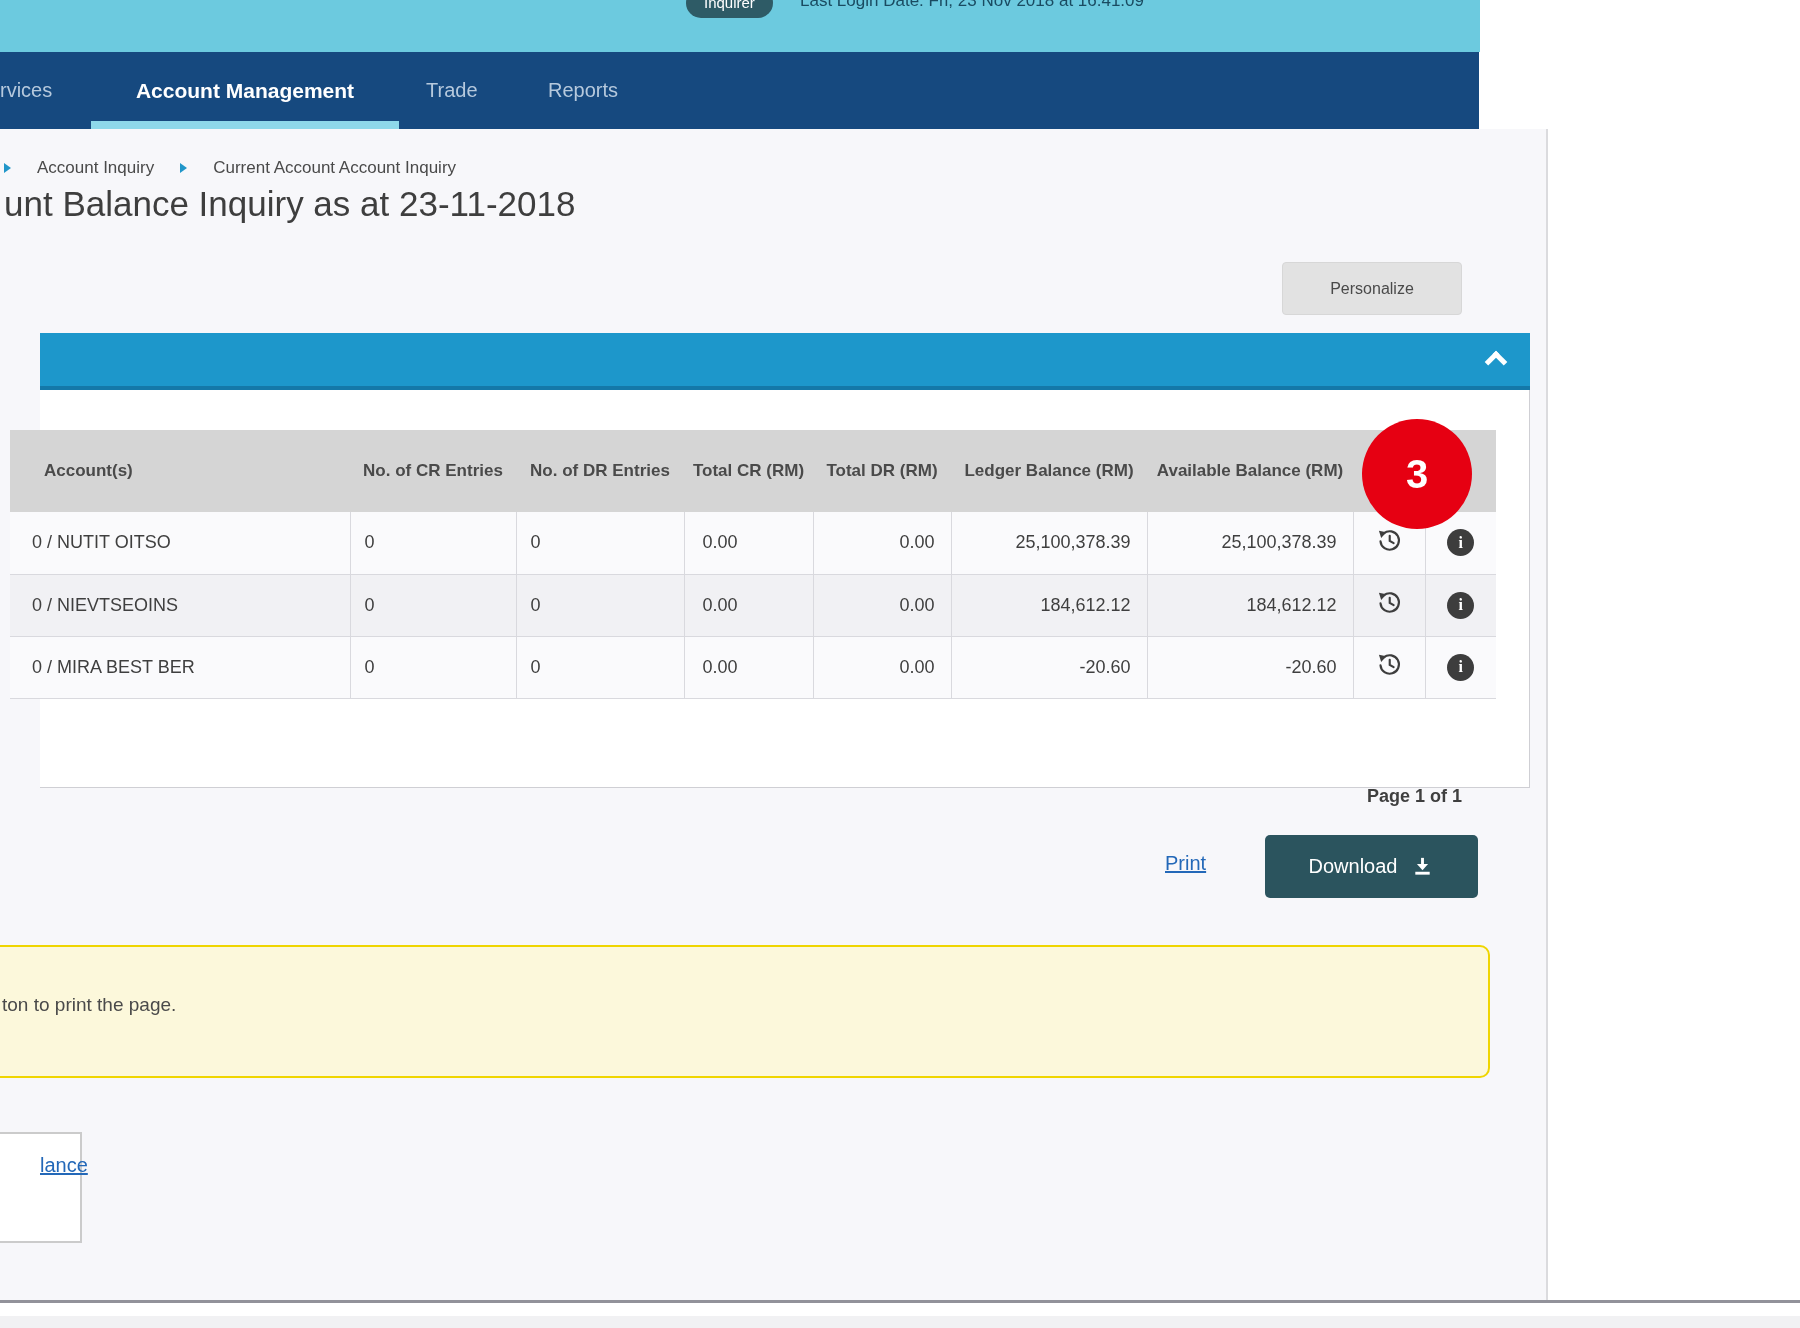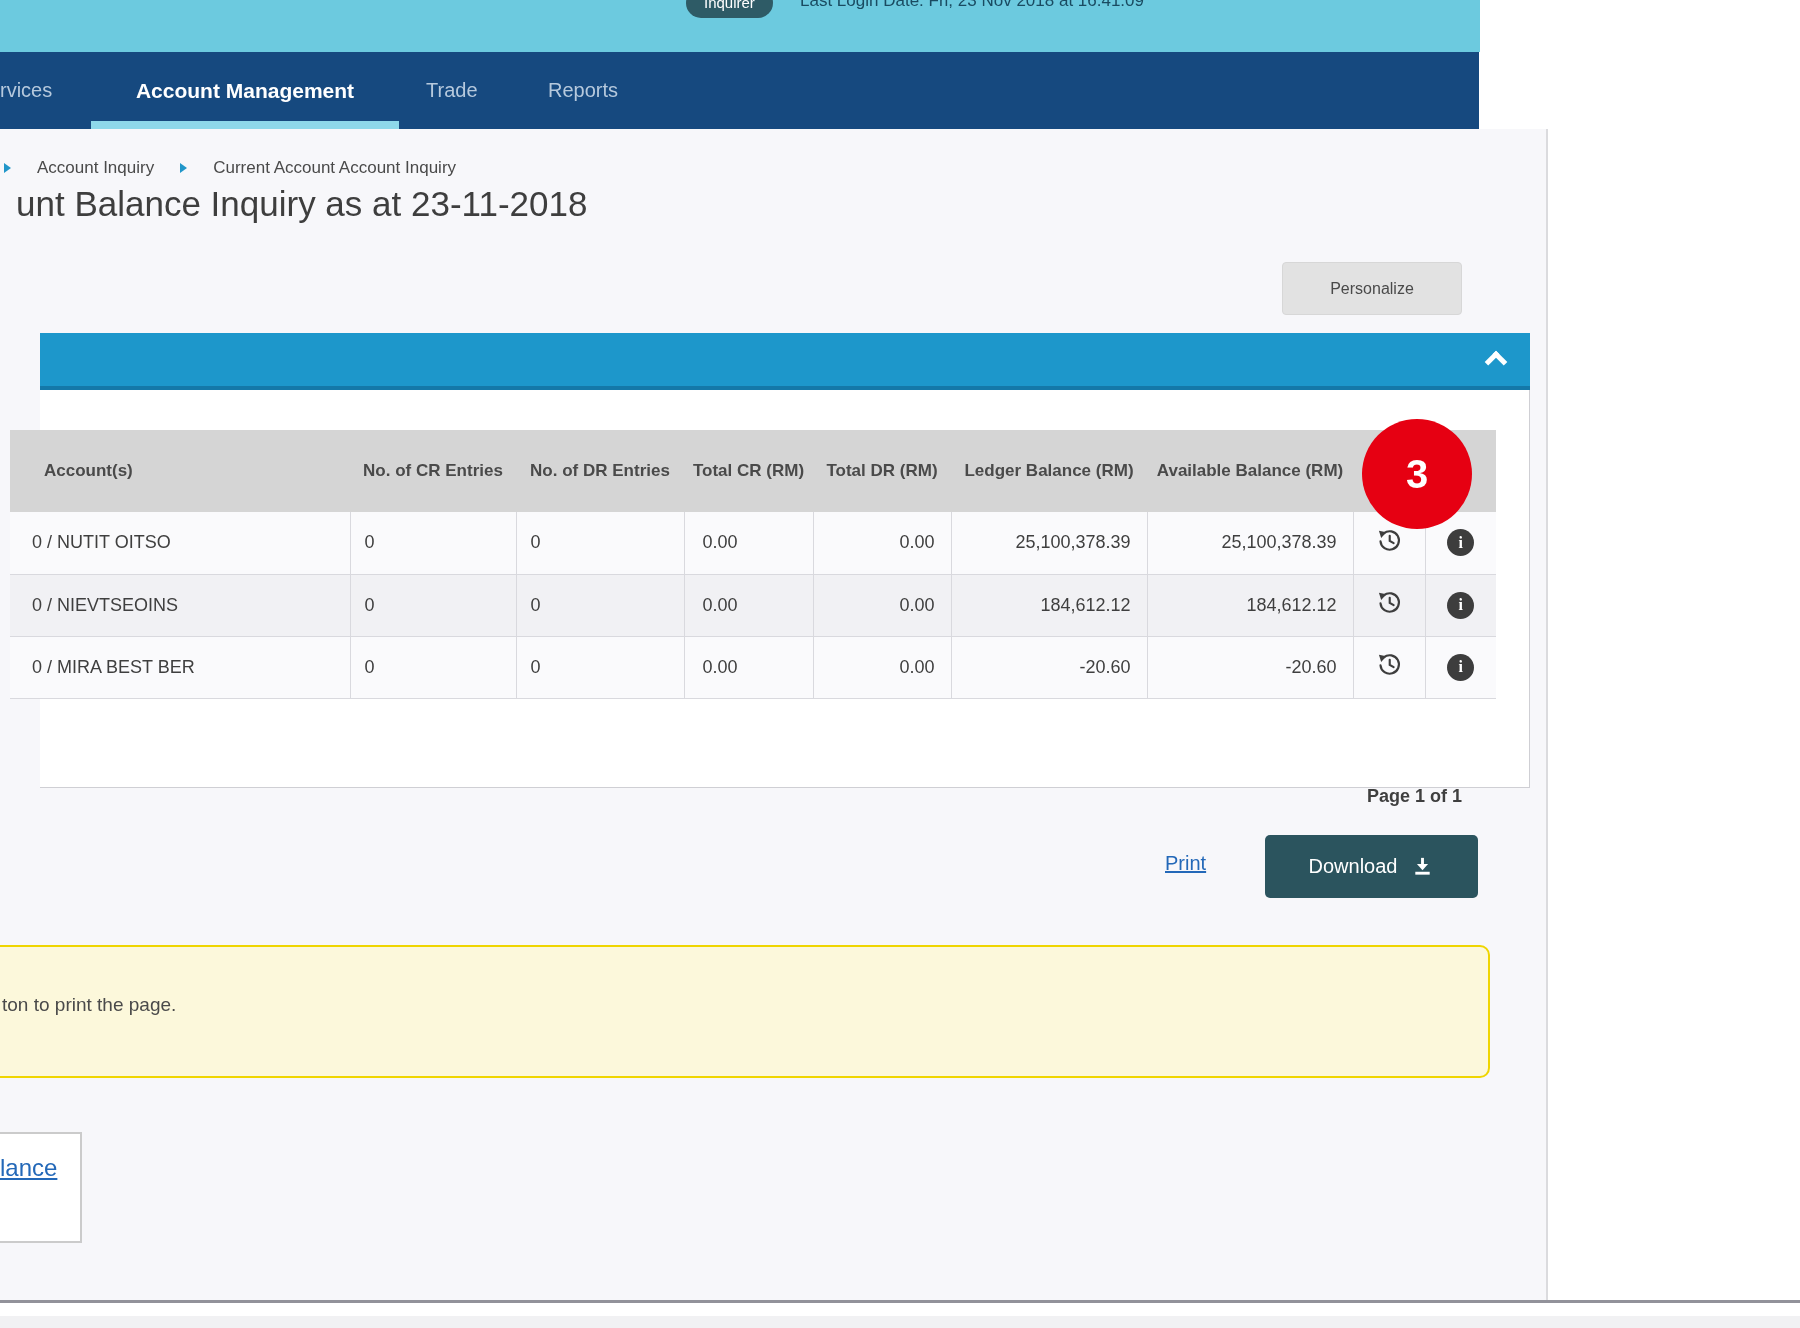--- a/index.html
+++ b/index.html
@@ -28,21 +28,21 @@
   .tab-reports { left:548px; }
   .tab-underline { position:absolute; left:0; bottom:0; width:100%; height:8px; background:#8ED8EA; }
 
   
   .breadcrumb { position:absolute; left:4px; top:150px; display:flex; align-items:center; gap:26px;
                 font-size:17px; color:#4A4A4A;margin-top:8px; }
   .crumb-tri { width:0; height:0; border-left:7px solid #2196C9; border-top:5px solid transparent;
                border-bottom:5px solid transparent; }
   .breadcrumb a { color:#4A4A4A; text-decoration:none; cursor:pointer; }
 
-  .page-title { position:absolute; left:16px; top:184px; font-size:35px; font-weight:400; color:#3E3E3E; white-space:nowrap; }
+  .page-title { position:absolute; left:4px; top:184px; font-size:35px; font-weight:400; color:#3E3E3E; white-space:nowrap; }
 
   .personalize { position:absolute; left:1282px; top:262px; width:180px; height:53px; background:#E2E2E2;
                  border:1px solid #D7D7D7; border-radius:4px; font-size:16px; color:#4A4A4A;
                  font-family:"Liberation Sans", sans-serif; cursor:pointer; }
 
   
   .panel { position:absolute; left:0; top:333px; width:1490px; height:455px;margin-left:40px; }
   .panel-header { position:relative; width:100%; height:57px; background:#1D97CB; border-bottom:4px solid #1478A8; }
   .chevron { position:absolute; right:26px; top:21px; width:16px; height:16px; cursor:pointer;
              border-top:5px solid #ffffff; border-right:5px solid #ffffff; transform:rotate(-45deg); }
@@ -83,22 +83,22 @@
                   justify-content:center; gap:14px; cursor:pointer; }
 
   
   .note-box { position:absolute; left:-24px; top:945px; width:1514px; height:133px; background:#FCF8DB;
               border:2px solid #EFD500; border-radius:10px; padding:42px 0 0 24px; }
   .note-box p { font-size:19px; line-height:31px; color:#4A4A4A; }
 
   
   .footer-box { position:absolute; left:-20px; top:1132px; width:102px; height:111px; background:#ffffff;
                 border:2px solid #CBCBCB; }
-  .footer-box a { display:inline-block; margin:20px 0 11px 18px; font-size:24px; color:#2368B8;
-                  text-decoration:underline; cursor:pointer; white-space:nowrap; }
+  .footer-box a { display:inline-block; margin:20px 0 11px 18px; font-size:20px; color:#2368B8;
+                  text-decoration:underline; cursor:pointer; white-space:nowrap;padding-left:40px; }
 </style>
 </head>
 <body>
 
 <div class="stage">
 
   <div class="content-bg"></div>
   <div class="right-divider"></div>
   <div class="right-white"></div>
 

